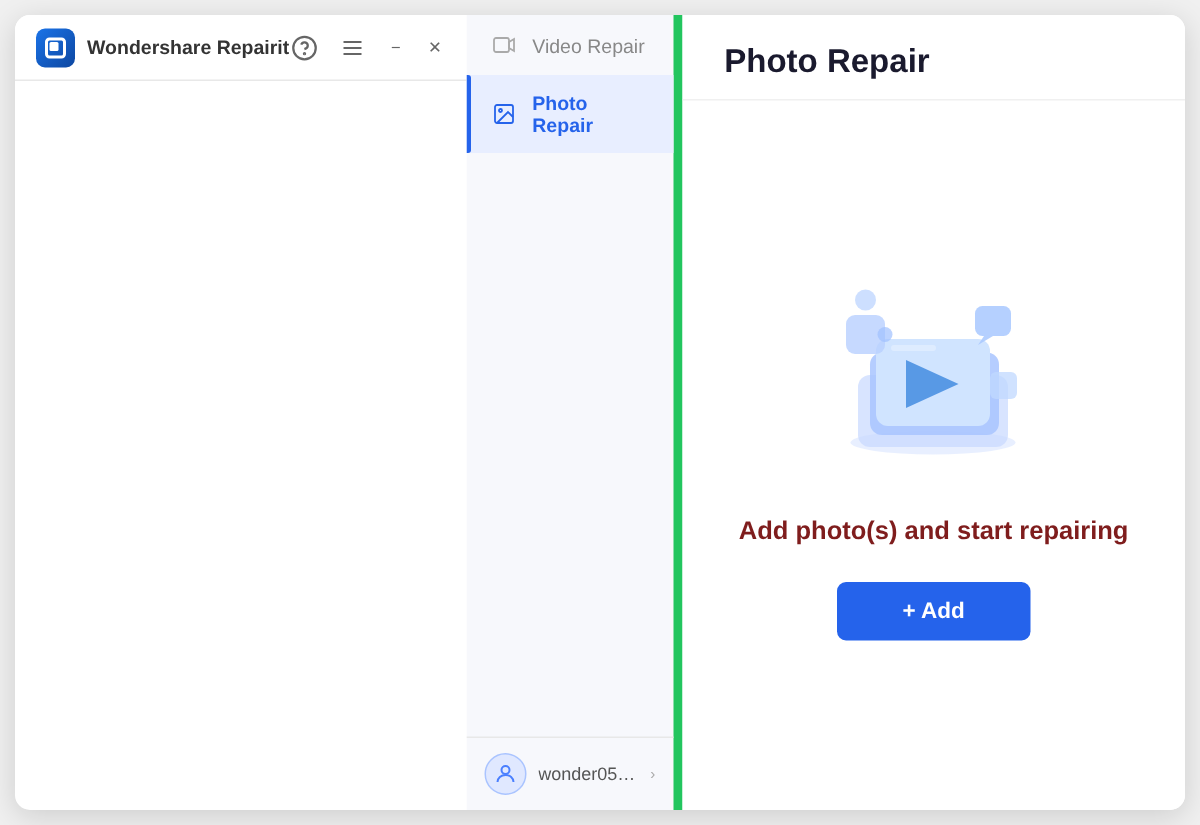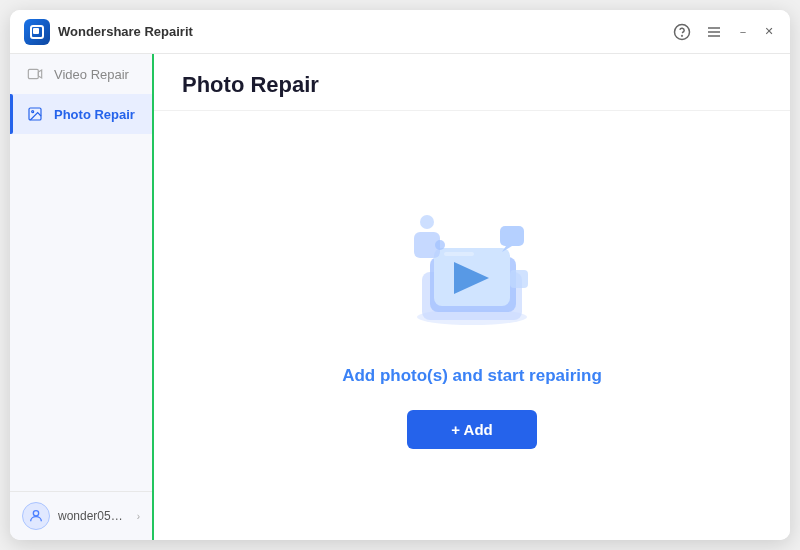--- a/index.html
+++ b/index.html
@@ -12,21 +12,21 @@
     }
 
     .window {
       width: 780px;
       height: 530px;
       margin: 10px auto;
       background: #ffffff;
       border-radius: 10px;
       box-shadow: 0 4px 20px rgba(0,0,0,0.15);
       display: flex;
-      flex-direction: column;
+      flex-direction: row;
       overflow: hidden;
     }
 
     
     .title-bar {
       display: flex;
       align-items: center;
       justify-content: space-between;
       padding: 8px 14px;
       background: #ffffff;
@@ -107,21 +107,21 @@
     .main-layout {
       display: flex;
       flex: 1;
       overflow: hidden;
     }
 
     
     .sidebar {
       width: 144px;
       background: #f7f8fc;
-      border-right: 2px solid #22c55e;
+      border-right: 6px solid #22c55e;
       display: flex;
       flex-direction: column;
       flex-shrink: 0;
     }
 
     .sidebar-item {
       display: flex;
       align-items: center;
       gap: 10px;
       padding: 11px 16px;
@@ -231,21 +231,21 @@
     }
 
     .photo-icon-svg {
       width: 100%;
       height: 100%;
     }
 
     .add-text {
       font-size: 17px;
       font-weight: 600;
-      color: #3b82f6;
+      color: #7f1d1d;
       text-align: center;
     }
 
     .add-btn {
       background: #2563eb;
       color: white;
       border: none;
       border-radius: 6px;
       padding: 11px 44px;
       font-size: 15px;

